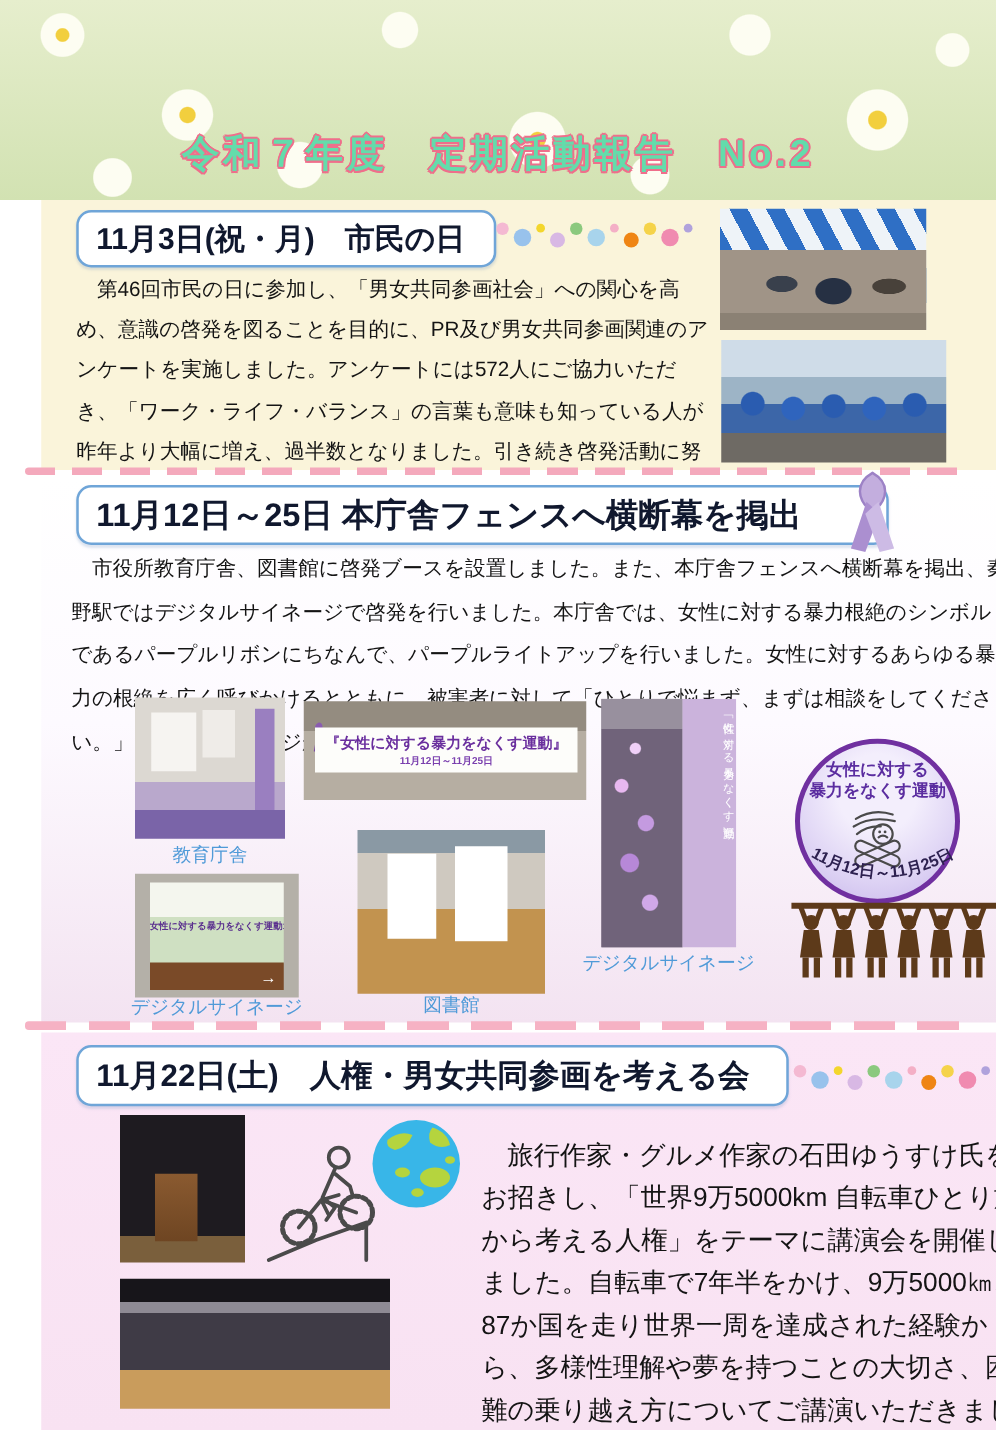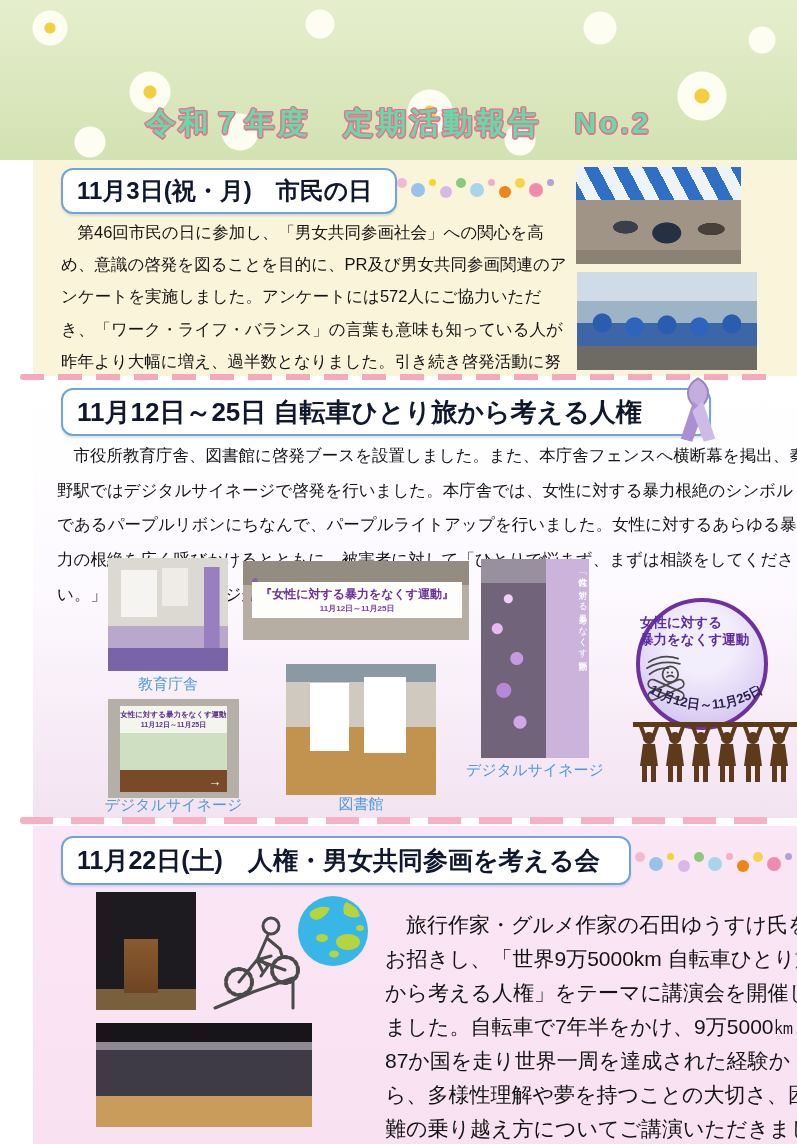--- a/index.html
+++ b/index.html
@@ -94,21 +94,21 @@
     background:linear-gradient(180deg,#948c80 0 30%,#b6ae a2 30%);
     background:linear-gradient(180deg,#948c80 0 30%,#b6aea2 30%);}
   .banner-strip{position:absolute;left:4%;top:26%;width:93%;height:46%;background:#fdfdfa;
     display:flex;flex-direction:column;align-items:center;justify-content:center;overflow:hidden;}
   .banner-line1{font-size:12px;font-weight:bold;color:#6a2f9e;white-space:nowrap;}
   .banner-line2{font-size:8px;font-weight:bold;color:#7a3fae;white-space:nowrap;}
   .mini-ribbon{position:absolute;left:6px;top:20%;width:12px;height:26px;}
   .ph-signage{left:75px;top:316px;width:131px;height:99px;background:#b4b0a8;padding:0;}
   .sig-screen{position:absolute;left:9%;top:7%;width:82%;height:62%;
     background:linear-gradient(180deg,#f4f6ee 0 42%,#cfe0c2 42%);
-    display:flex;flex-direction:column;align-items:center;padding-top:4px;overflow:hidden;}
+    display:flex;flex-direction:row;align-items:center;padding-top:4px;overflow:hidden;}
   .sig-line1{font-size:7.5px;font-weight:bold;color:#5a2f8e;white-space:nowrap;}
   .sig-line2{font-size:7px;font-weight:bold;color:#5a2f8e;white-space:nowrap;}
   .sig-bar{position:absolute;left:9%;bottom:6%;width:82%;height:22%;background:#7a4a28;
     display:flex;align-items:center;justify-content:flex-end;padding-right:6px;box-sizing:border-box;}
   .arrow-icon{color:#fff;font-size:13px;font-weight:bold;line-height:1;}
   .arrow-icon::after{content:"→";}
   .ph-library{left:253px;top:281px;width:150px;height:131px;
     background:
       linear-gradient(#ffffff,#ffffff) 22% 30%/26% 52% no-repeat,
       linear-gradient(#ffffff,#ffffff) 72% 24%/28% 58% no-repeat,
@@ -132,24 +132,24 @@
 
   .caption{position:absolute;color:#4f9ad8;font-size:15px;text-align:center;white-space:nowrap;}
   .cap-kyoiku{left:75px;top:292px;width:120px;}
   .cap-banner{left:210px;top:258px;width:226px;}
   .cap-signage{left:62px;top:413px;width:157px;}
   .cap-library{left:253px;top:412px;width:150px;}
   .cap-lightup{left:418px;top:378px;width:168px;}
 
   
   .ribbon-big{position:absolute;left:674px;top:374px;width:48px;height:72px;}
-  .badge{position:absolute;left:603px;top:215px;width:132px;height:132px;border-radius:50%;
+  .badge{position:absolute;left:603px;top:208px;width:132px;height:132px;border-radius:50%;
     border:4px solid #7030a0;
     background:radial-gradient(circle at 50% 32%,#f3eefc 0 30%,#ddd2f4 68%,#c6b6ea 100%);
-    display:flex;flex-direction:column;align-items:flex-start;padding-top:13px;box-sizing:border-box;}
+    display:flex;flex-direction:column;align-items:center;padding-top:13px;box-sizing:border-box;}
   .badge-line{font-size:13.5px;font-weight:bold;color:#5b2da0;line-height:1.25;white-space:nowrap;}
   .badge-face{width:52px;height:52px;margin-top:1px;}
   .badge-arc{position:absolute;left:0;bottom:0;width:132px;height:40px;}
   .people-svg{position:absolute;left:600px;top:339px;width:164px;height:62px;}
   .bike-svg{position:absolute;left:178px;top:82px;width:100px;height:102px;}
   .earth-svg{position:absolute;left:263px;top:68px;width:74px;height:74px;}
 </style>
 </head>
 <body>
 
@@ -178,21 +178,21 @@
       </div>
     <div class="para p1">　第46回市民の日に参加し、「男女共同参画社会」への関心を高め、意識の啓発を図ることを目的に、PR及び男女共同参画関連のアンケートを実施しました。アンケートには572人にご協力いただき、「ワーク・ライフ・バランス」の言葉も意味も知っている人が昨年より大幅に増え、過半数となりました。引き続き啓発活動に努めてまいります。</div>
     <div class="photo ph-tent"></div>
     <div class="photo ph-group1"></div>
   </div>
 
   <div class="divider div1"></div>
 
   <div class="sec sec2">
     <div class="heading-box hb2">
-      <span>11月12日～25日 自転車ひとり旅から考える人権</span>
+      <span>11月12日～25日 本庁舎フェンスへ横断幕を掲出</span>
     </div>
     <div class="para p2">　市役所教育庁舎、図書館に啓発ブースを設置しました。また、本庁舎フェンスへ横断幕を掲出、秦野駅ではデジタルサイネージで啓発を行いました。本庁舎では、女性に対する暴力根絶のシンボルであるパープルリボンにちなんで、パープルライトアップを行いました。女性に対するあらゆる暴力の根絶を広く呼びかけるとともに、被害者に対して「ひとりで悩まず、まずは相談をしてください。」というメッセージが込められています。</div>
 
     <div class="photo ph-kyoiku"></div>
     <div class="caption cap-kyoiku">教育庁舎</div>
 
     <div class="photo ph-banner">
       <svg class="mini-ribbon" viewBox="0 0 12 26">
         <path d="M6 1 C2 3 2 7 6 10 C10 7 10 1 6 1 Z" fill="#8a5cb0"></path>
         <path d="M5 8 L2 24 L5 25 L8 11 Z" fill="#7a4aa2"></path>

